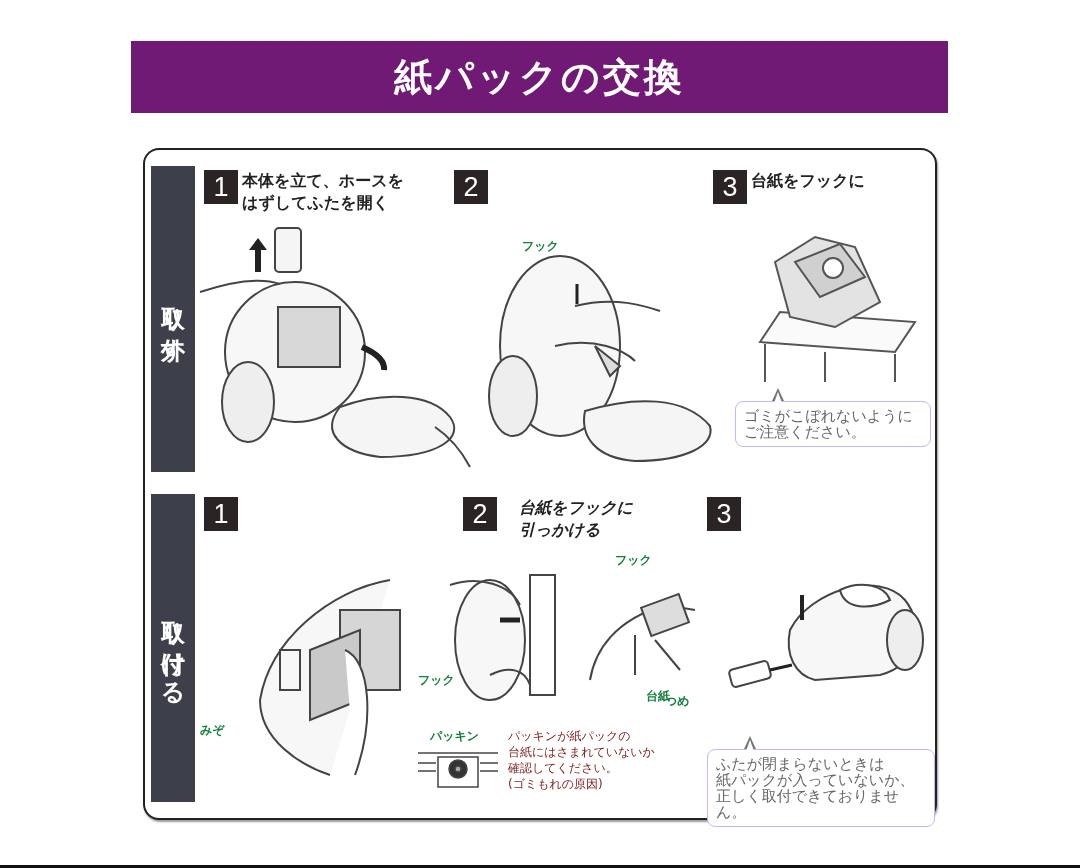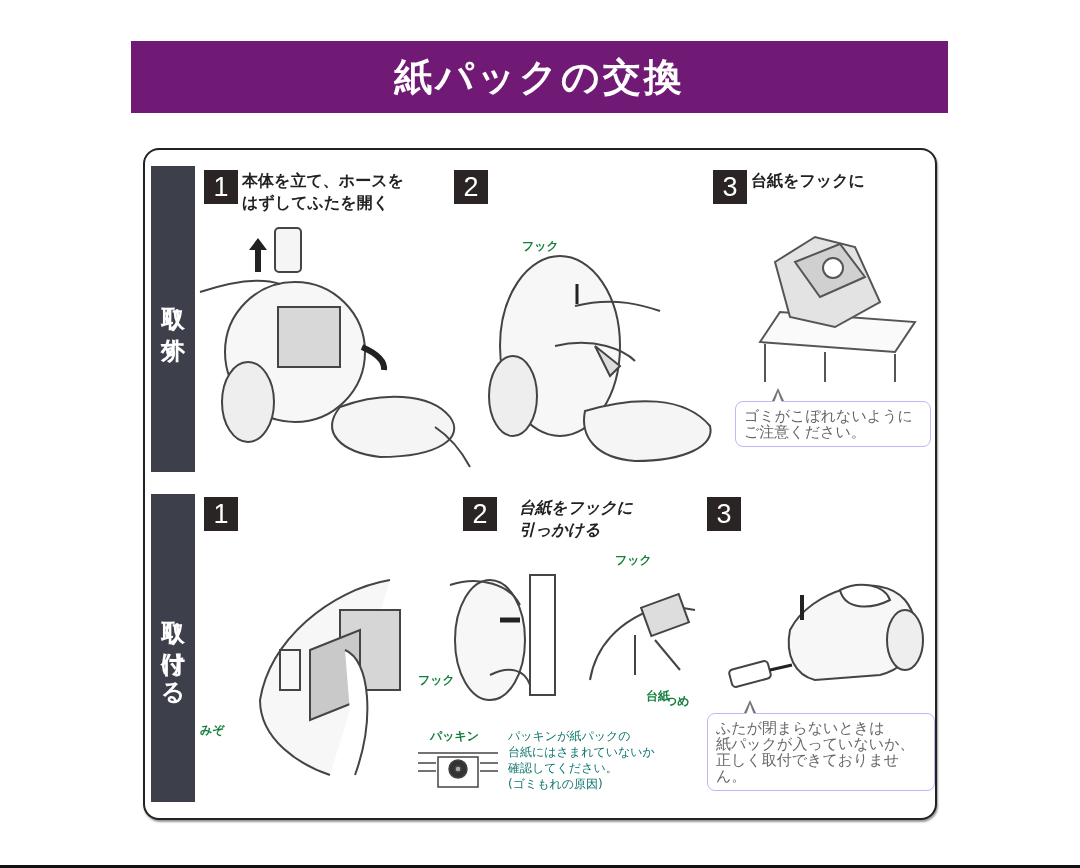--- a/index.html
+++ b/index.html
@@ -40,21 +40,21 @@
     font-size:15px; color:#666; line-height:16px; padding:6px 8px; white-space:pre-line;
   }
   .note:before {
     content:""; position:absolute; top:-14px; left:36px; width:0; height:0;
     border-left:6px solid transparent; border-right:6px solid transparent; border-bottom:13px solid #777;
   }
   .note:after {
     content:""; position:absolute; top:-10px; left:38px; width:0; height:0;
     border-left:4px solid transparent; border-right:4px solid transparent; border-bottom:11px solid #fff;
   }
-  .plain-note { position:absolute; font-size:12px; color:#0f766e; line-height:16px; white-space:pre-line; }
+  .plain-note { position:absolute; font-size:12px; color:#7f1d1d; line-height:16px; white-space:pre-line; }
   svg.illus { position:absolute; overflow:visible; }
   .bottom-rule { position:absolute; left:0; top:865px; width:1080px; height:3px; background:#111; }
 </style>
 </head>
 <body>
 
 <div class="title-bar">
   <span>紙パックの交換</span>
 </div>
 
@@ -172,17 +172,17 @@
 (ゴミもれの原因)</div>
 
 <svg class="illus" style="left:720px; top:570px;" width="210" height="120" fill="none" stroke="#444" stroke-width="2">
   <path d="M70 60 C90 20 160 0 185 30 C205 55 200 95 160 105 L95 110 C75 105 65 85 70 60Z" fill="#f7f7f7"></path>
   <ellipse cx="185" cy="70" rx="18" ry="30" fill="#eee"></ellipse>
   <path d="M120 20 C140 10 165 15 170 30 C150 40 125 40 120 20Z" fill="#fff"></path>
   <line x1="82" y1="25" x2="82" y2="50" stroke="#222" stroke-width="4"></line>
   <rect x="10" y="95" width="40" height="18" rx="4" transform="rotate(-15 30 104)" fill="#fff"></rect>
   <line x1="50" y1="100" x2="72" y2="95" stroke="#222" stroke-width="3"></line>
 </svg>
-<div class="note" style="left:707px; top:713px; width:210px;">ふたが閉まらないときは
+<div class="note" style="left:707px; top:749px; width:210px;">ふたが閉まらないときは
 紙パックが入っていないか、
 正しく取付できておりません。</div>
 
 <div class="bottom-rule"></div>
 
 </body></html>

